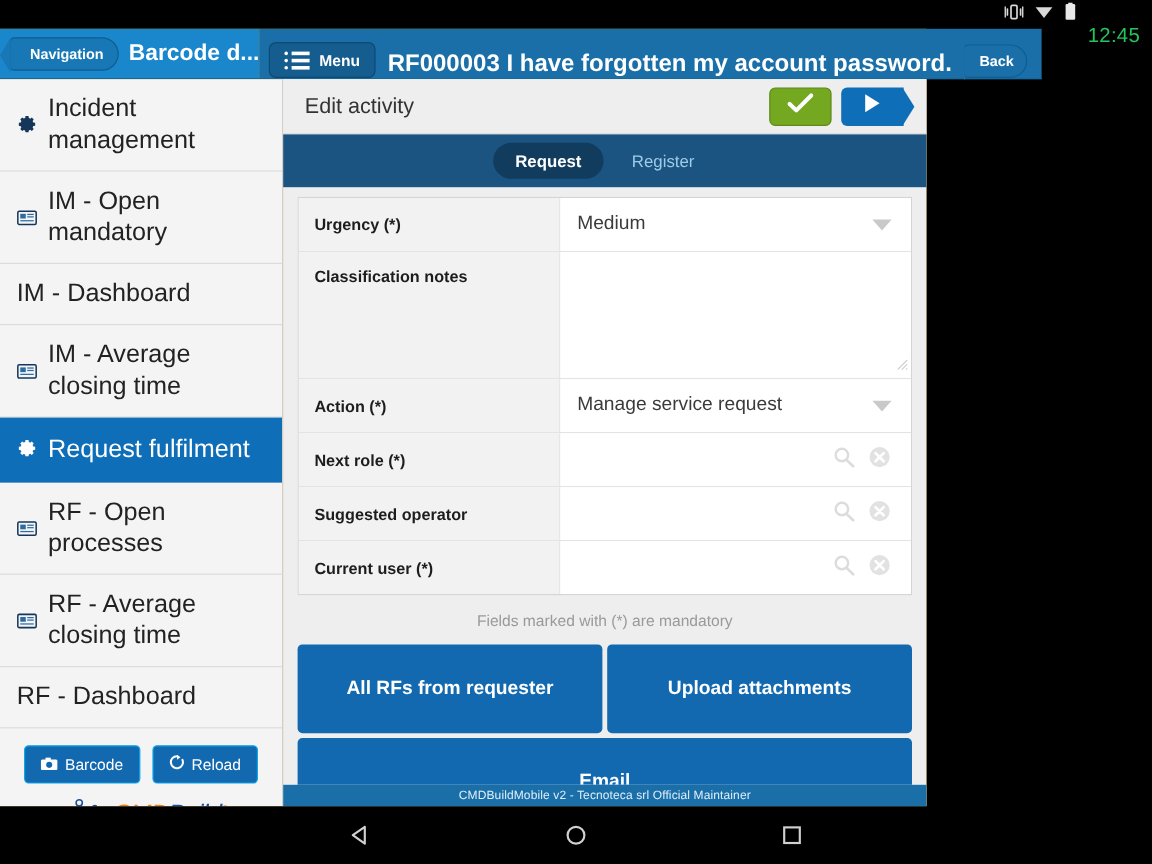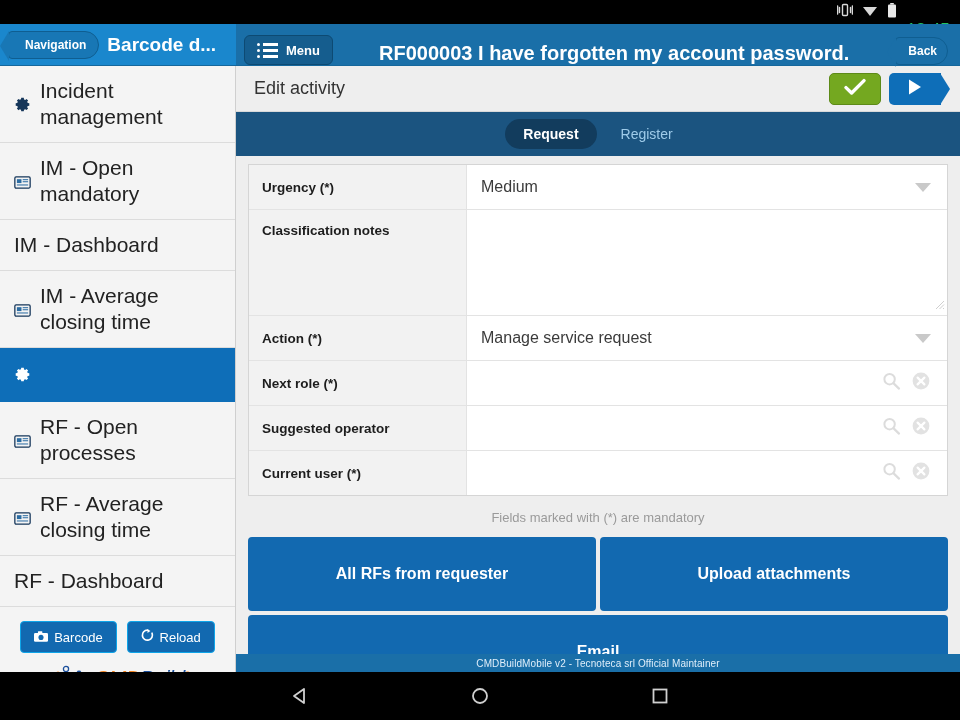--- a/index.html
+++ b/index.html
@@ -15,21 +15,21 @@
   .statusbar {
     position: absolute; left: 0; top: 0; width: 960px; height: 24px;
     background: #000; display: flex; align-items: center;
     justify-content: flex-end; padding-right: 10px; gap: 9px;
   }
   .sb-icon { display: block; }
   .sb-time { color: #22c55e; font-size: 17px; letter-spacing: .2px; margin-top: 36px; }
 
   
   .app {
-    position: absolute; left: 0; top: 24px; width: 960px; height: 648px;
+    position: absolute; left: 0; top: 24px; width: 772px; height: 648px;
     background: #eab308; display: flex; flex-direction: column;
   }
   .app-body { flex: 1; display: flex; min-height: 0; }
 
   
   .headerrow { display: flex; height: 42px; flex: 0 0 42px; }
   .hdr-left {
     width: 236px; background: #1a87cd; display: flex; align-items: center;
     padding-left: 8px; gap: 8px; border-bottom: 1px solid #15679c;
   }
@@ -305,20 +305,21 @@
           <span class="side-label">IM - Average closing time</span>
         </div>
 
         <div class="side-item active">
           <span class="ico">
             <svg width="17" height="17" viewBox="0 0 20 20">
                 <path fill="#ffffff" d="M10 6.3a3.7 3.7 0 100 7.4 3.7 3.7 0 000-7.4zm0 5.6a1.9 1.9 0 110-3.8 1.9 1.9 0 010 3.8z"></path>
                 <path fill="#ffffff" d="M18 8.6l-1.9-.3a6.4 6.4 0 00-.6-1.4l1.1-1.5-1.9-1.9-1.5 1.1a6.4 6.4 0 00-1.4-.6L11.5 2h-3l-.3 1.9a6.4 6.4 0 00-1.4.6L5.3 3.4 3.4 5.3l1.1 1.6a6.4 6.4 0 00-.6 1.4L2 8.6v3l1.9.3c.15.5.35.96.6 1.4l-1.1 1.5 1.9 1.9 1.5-1.1c.44.25.9.45 1.4.6l.3 1.8h3l.3-1.9c.5-.14.96-.34 1.4-.6l1.5 1.1 1.9-1.9-1.1-1.5c.25-.44.45-.9.6-1.4l1.9-.3z"></path>
               </svg>
           </span>
+          <span class="side-label">Request fulfilment</span>
         </div>
 
         <div class="side-item">
           <span class="ico">
             <svg width="17" height="15" viewBox="0 0 20 17">
                 <rect x="1" y="2" width="18" height="13" rx="1.4" fill="none" stroke="#15365a" stroke-width="1.5"></rect>
                 <rect x="3.4" y="4.6" width="5.4" height="4.6" fill="#2b6ca3"></rect>
                 <rect x="10.2" y="4.6" width="6.4" height="1.2" fill="#2b6ca3"></rect>
                 <rect x="10.2" y="7" width="6.4" height="1.2" fill="#2b6ca3"></rect>
                 <rect x="3.4" y="10.8" width="13.2" height="1.2" fill="#2b6ca3"></rect>

